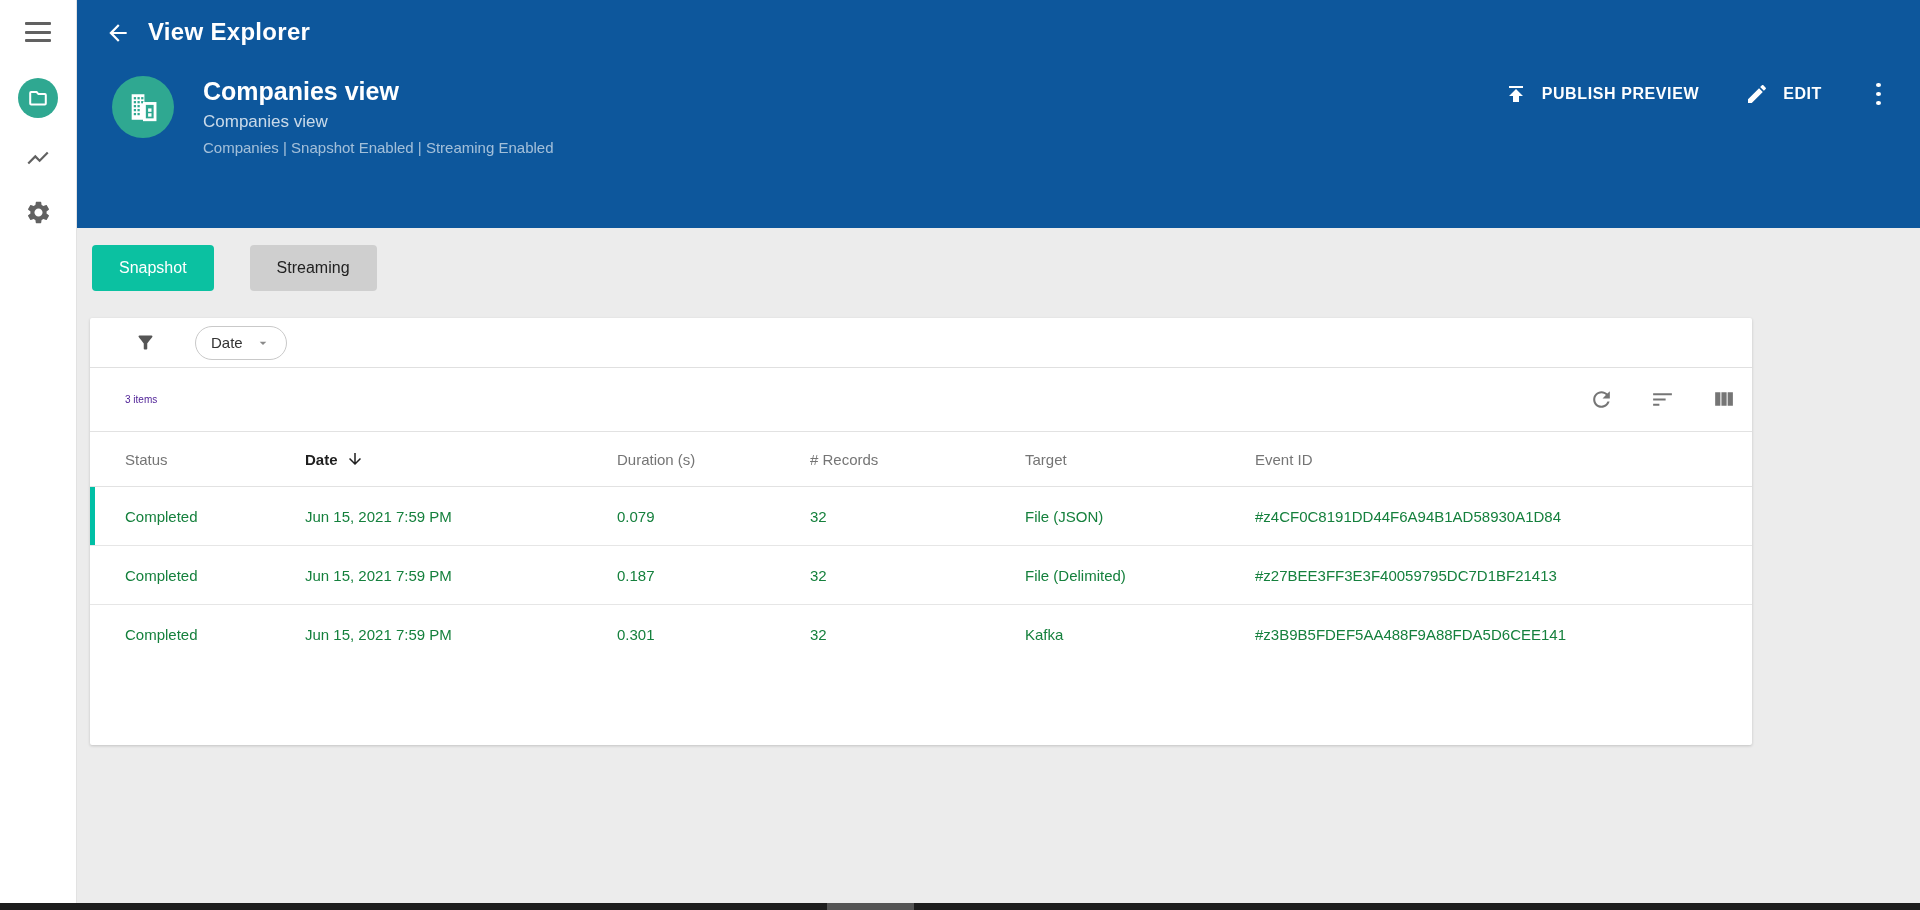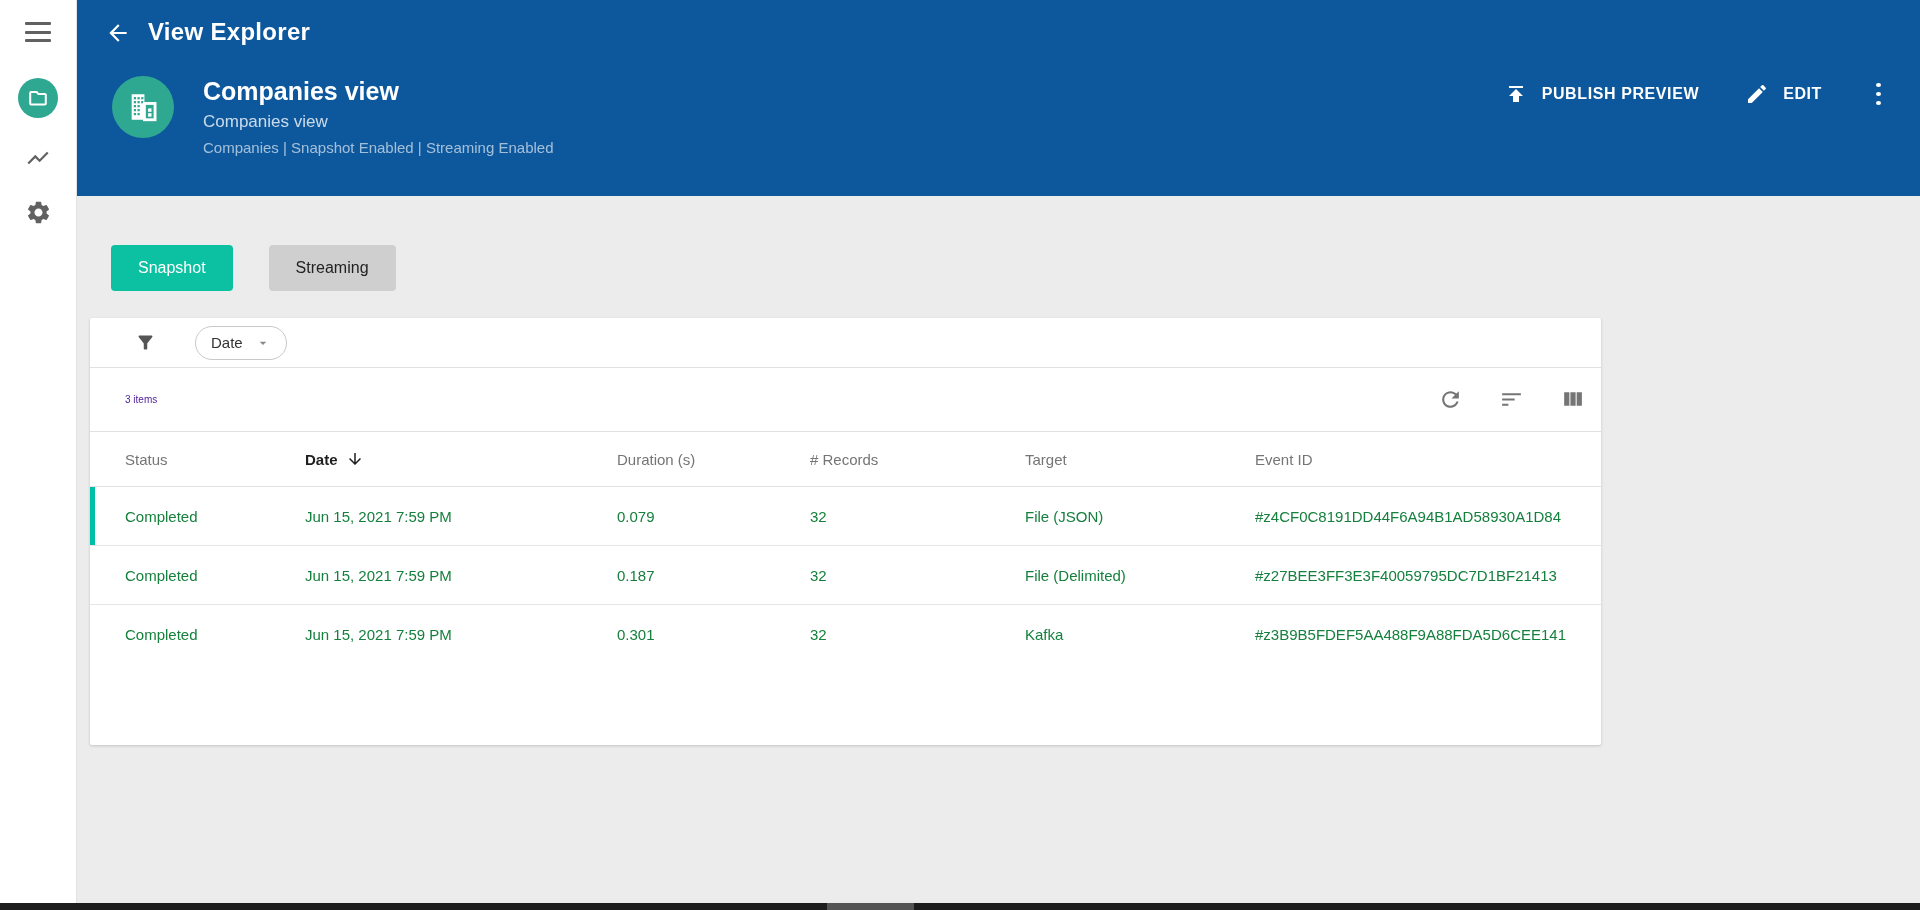--- a/index.html
+++ b/index.html
@@ -13,21 +13,21 @@
   .hamburger { margin-top:22px; width:26px; height:20px; display:flex; flex-direction:column; justify-content:space-between; cursor:pointer; }
   .hamburger span { display:block; height:3px; background:#616161; border-radius:1px; }
   .side-avatar { margin-top:36px; width:40px; height:40px; border-radius:50%; background:#2fa891;
                  display:flex; align-items:center; justify-content:center; cursor:pointer; }
   .side-icon { margin-top:26px; width:28px; height:28px; color:#616161; cursor:pointer; display:flex; align-items:center; justify-content:center; }
 
   
   .main { position:absolute; left:77px; top:0; width:1843px; height:910px; }
 
   
-  .appbar { position:relative; width:100%; height:196px; background:#0d579c; color:#fff; }
+  .appbar { position:relative; width:100%; height:228px; background:#0d579c; color:#fff; }
   .back-btn { position:absolute; left:23px; top:15px; width:36px; height:36px; color:#fff; cursor:pointer;
               display:flex; align-items:center; justify-content:center; }
   .page-title { position:absolute; left:71px; top:18px; font-size:24px; font-weight:bold; letter-spacing:.3px; }
 
   .header-main { position:absolute; left:35px; top:76px; display:flex; align-items:flex-start; }
   .view-avatar { width:62px; height:62px; border-radius:50%; background:#2fa891; display:flex; align-items:center; justify-content:center; flex:0 0 auto; }
   .header-text { margin-left:29px; }
   .view-title { font-size:25px; font-weight:bold; line-height:30px; }
   .view-subtitle { margin-top:6px; font-size:17px; color:rgba(255,255,255,.78); }
   .view-meta { margin-top:7px; font-size:15px; color:rgba(255,255,255,.62); }
@@ -39,26 +39,26 @@
   .kebab { margin-left:44px; width:24px; height:28px; display:flex; flex-direction:column; align-items:center; justify-content:center; cursor:pointer; }
   .kebab i { width:5px; height:5px; border-radius:50%; background:#fff; margin:2.5px 0; }
 
   .tabs { position:absolute; left:64px; bottom:0; display:flex; }
   .tab { height:48px; padding:0 27px; display:flex; align-items:center; font-size:14px; font-weight:bold;
          letter-spacing:.8px; color:rgba(255,255,255,.62); cursor:pointer; border-bottom:3px solid transparent; }
   .tab.active { color:#ffffff; border-bottom-color:#14bfa0; }
 
   
   .content { position:absolute; top:228px; left:0; width:100%; height:682px; background:#ececec; }
-  .mode-toggle { position:absolute; left:34px; top:17px; display:flex; }
+  .mode-toggle { position:absolute; left:15px; top:17px; display:flex; }
   .mode-btn { height:46px; border-radius:4px; font-size:16px; display:flex; align-items:center; padding:0 27px; cursor:pointer; }
   .mode-btn.snapshot { background:#0bc1a1; color:#ffffff; }
   .mode-btn.streaming { background:#cfcfcf; color:#222222; margin-left:36px; }
 
-  .card { position:absolute; left:13px; top:90px; width:1511px; height:427px; background:#ffffff;
+  .card { position:absolute; left:13px; top:90px; width:1662px; height:427px; background:#ffffff;
           border-radius:2px; box-shadow:0 1px 3px rgba(0,0,0,.18); }
 
   .filter-row { height:50px; display:flex; align-items:center; padding-left:45px; border-bottom:1px solid #e0e0e0; }
   .funnel { width:21px; height:21px; color:#555; cursor:pointer; display:flex; }
   .chip { margin-left:39px; height:34px; display:flex; align-items:center; border:1px solid #c9c9c9;
           border-radius:17px; padding:0 15px; cursor:pointer; background:#fff; }
   .chip-label { font-size:15px; color:#333; }
   .chip .caret { margin-left:12px; width:16px; height:16px; color:#8a8a8a; display:flex; }
 
   .items-row { height:63px; display:flex; align-items:center; padding:0 16px 0 35px; }

